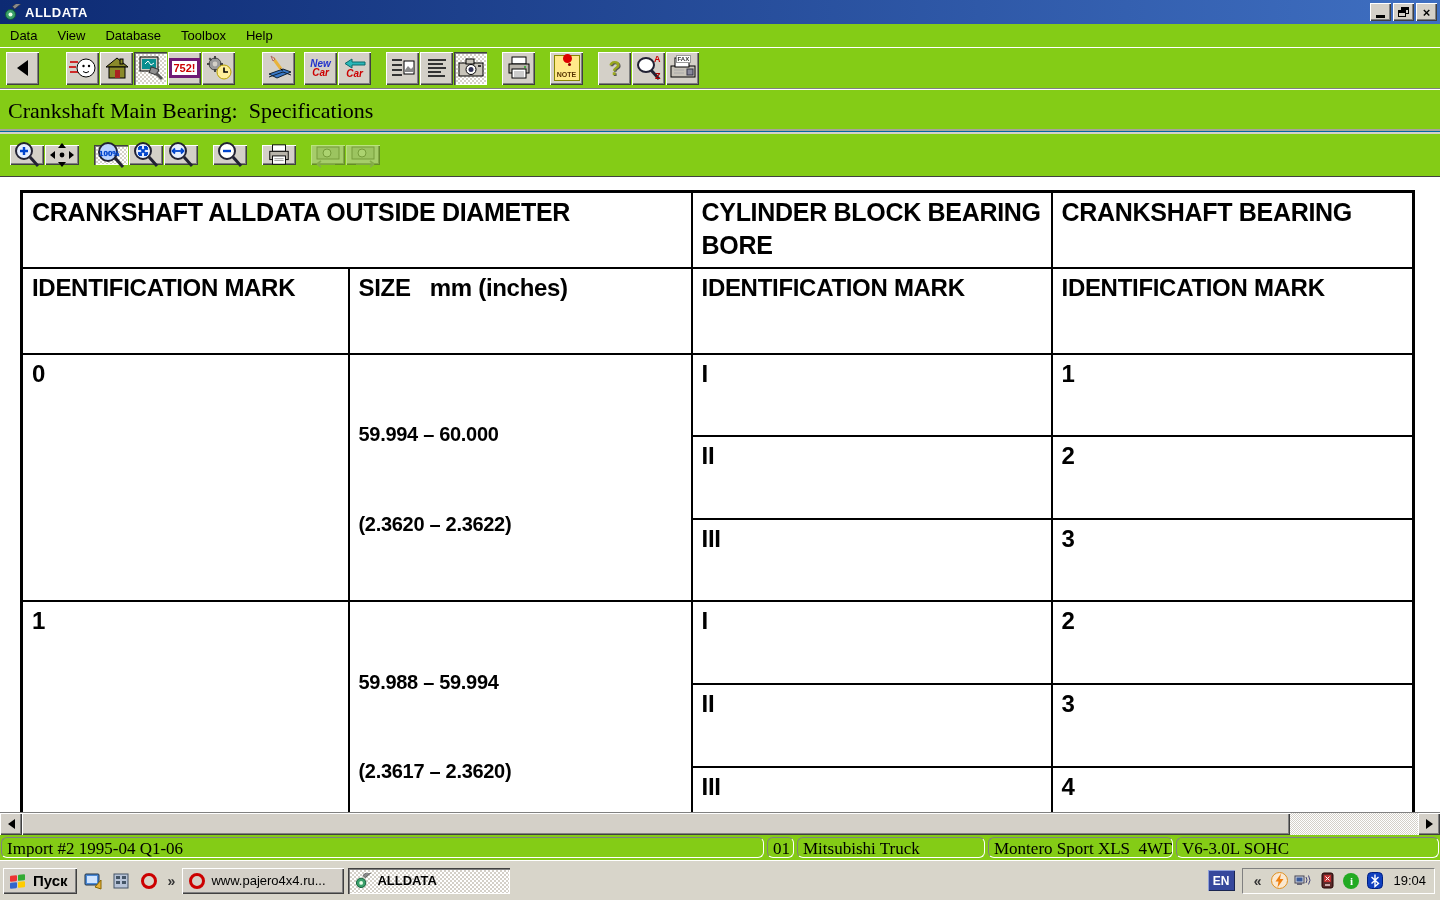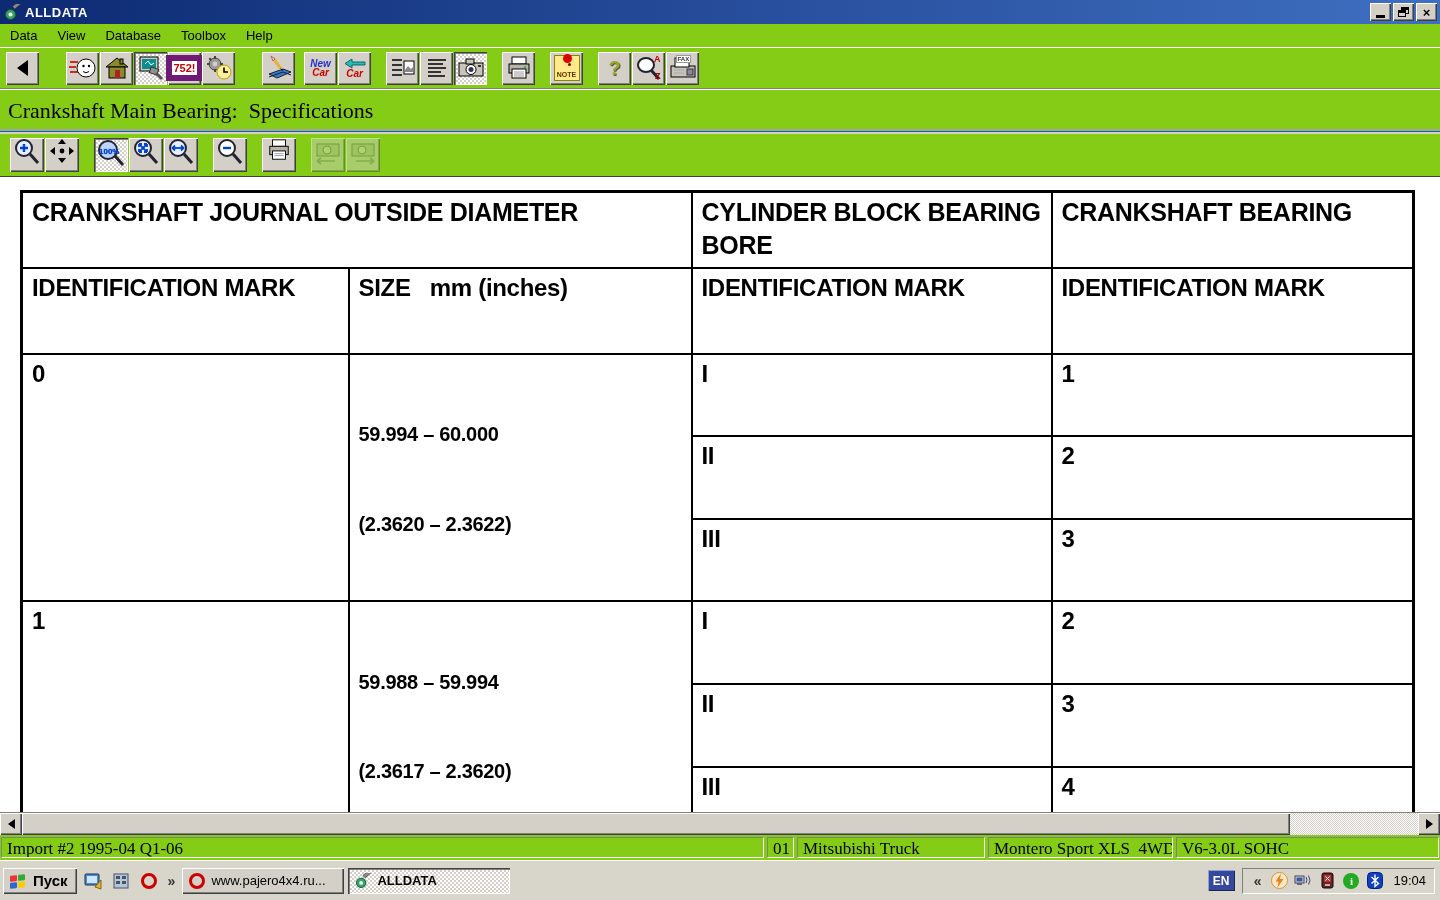--- a/index.html
+++ b/index.html
@@ -42,21 +42,21 @@
     border-top:1px solid #fff; border-bottom:1px solid #808080; flex:0 0 auto; }
   .tb-btn { width:33px; height:33px; display:flex; align-items:center; justify-content:center;
     margin-right:1px; position:relative; flex:0 0 auto; }
   .tb-btn svg { display:block; }
   .gap8{width:8px;flex:0 0 auto} .gap14{width:14px;flex:0 0 auto} .gap26{width:26px;flex:0 0 auto}
   .tri-left { width:0; height:0; border-top:8px solid transparent; border-bottom:8px solid transparent;
     border-right:11px solid #000; }
   .ic-2line { display:flex; flex-direction:column; line-height:9px; font-size:10px; font-weight:bold;
     font-style:italic; text-align:center; }
   .txt-red { color:#c00; } .txt-blue { color:#23c; }
-  .parts-txt { color:#c00; font-weight:bold; font-size:11px; background:#fff; border:6px solid #701a75; padding:0 1px; line-height:14px; }
+  .parts-txt { color:#c00; font-weight:bold; font-size:11px; background:#fff; border:3px solid #701a75; padding:0 1px; line-height:14px; }
   .note-ic { position:relative; width:26px; height:26px; background:#ffe98a; border:1px solid #880;
     display:flex; align-items:flex-end; justify-content:center; }
   .note-ic .pin { position:absolute; top:-2px; left:8px; width:9px; height:9px; background:#d00; border-radius:50%;
     box-shadow:2px 6px 0 -3px #800; }
   .note-txt { font-size:7px; font-weight:bold; color:#530; padding-bottom:2px; letter-spacing:0; }
   .q-glyph { font-size:20px; font-weight:bold; color:#9aa820; text-shadow:1px 1px 0 #555; }
   .az-wrap { position:relative; width:28px; height:28px; }
   .az-a { position:absolute; right:2px; top:0; color:#c00; font-weight:bold; font-size:9px; }
   .az-z { position:absolute; right:2px; bottom:1px; color:#a00; font-weight:bold; font-size:9px; }
   .fax-wrap { position:relative; width:28px; height:28px; }
@@ -65,21 +65,21 @@
 
   
   .docheader { height:43px; display:flex; align-items:center; padding-left:8px;
     font-family:"Liberation Serif",serif; font-size:22px; color:#000;
     border-top:1px solid #fff; border-bottom:1px solid #0369a1;
     box-shadow: inset 0 -2px 0 #a8a49a; white-space:pre; flex:0 0 auto; }
 
   
   .toolbar2 { height:45px; display:flex; align-items:center; padding:4px 10px;
     border-top:2px solid #d4d0c8; border-bottom:1px solid #404040; flex:0 0 auto; }
-  .tb2-btn { width:34px; height:34px; display:flex; justify-content:center; margin-right:1px; position:relative;text-decoration:underline; }
+  .tb2-btn { width:34px; height:20px; display:flex; align-items:center; justify-content:center; margin-right:1px; position:relative;text-decoration:underline; }
   .disabled { opacity:.45; filter:grayscale(1); }
   .mag-100-label { position:absolute; left:3px; top:9px; font-size:8px; font-weight:bold; color:#04c;
     text-shadow:0 0 1px #04c; }
 
   
   .content { flex:1 1 auto; background:#fff; overflow:hidden; border-bottom:1px solid #808080; }
   table.spec { border-collapse:collapse; margin:13px 0 0 20px; width:1392px; table-layout:fixed;
     font-family:"Liberation Sans",sans-serif; color:#000; }
   table.spec th, table.spec td { border:2px solid #000; vertical-align:top; text-align:left;
     font-weight:bold; padding:3px 8px 0 9px; white-space:pre-wrap; letter-spacing:-0.3px; line-height:1.32; }
@@ -98,21 +98,21 @@
     background-size:2px 2px; background-position:0 0,1px 1px; }
   .scr-btn { width:22px; height:22px; display:flex; align-items:center; justify-content:center; flex:0 0 auto; }
   .scr-thumb { width:1268px; height:22px; flex:0 0 auto; }
   .scr-track { flex:1 1 auto; }
   .tri-l { width:0;height:0;border-top:5px solid transparent;border-bottom:5px solid transparent;border-right:7px solid #000; }
   .tri-r { width:0;height:0;border-top:5px solid transparent;border-bottom:5px solid transparent;border-left:7px solid #000; }
 
   
   .statusbar { height:25px; display:flex; gap:3px; padding:2px 1px; align-items:stretch;
     font-family:"Liberation Serif",serif; font-size:17px; flex:0 0 auto; }
-  .seg { padding:1px 5px 0 5px; white-space:pre; overflow:hidden; }
+  .seg { padding:1px 5px 0 5px; white-space:pre; overflow:hidden;border-radius:6px; }
   .seg1{width:763px} .seg2{width:27px} .seg3{width:188px} .seg4{width:185px} .seg5{flex:1}
 
   
   .taskbar { height:40px; border-top:1px solid #fff; display:flex; align-items:center;
     padding:2px 3px; gap:4px; flex:0 0 auto; background:#d8d5ca; }
   .start-btn { height:26px; display:flex; align-items:center; gap:5px; padding:0 9px 0 5px;
     font-weight:bold; font-size:15px; flex:0 0 auto; }
   .ql { width:24px; height:24px; display:flex; align-items:center; justify-content:center; flex:0 0 auto; }
   .chev { font-size:14px; font-weight:bold; color:#333; padding:0 3px; flex:0 0 auto; }
   .task-btn { width:162px; height:26px; display:flex; align-items:center; gap:6px; padding:0 7px;
@@ -419,21 +419,21 @@
   <div class="content">
     <table class="spec">
       <colgroup>
           <col class="c1">
           <col class="c2">
           <col class="c3">
           <col class="c4">
         </colgroup>
       <tbody>
           <tr class="hrow1">
-        <th colspan="2">CRANKSHAFT JOURNAL OUTSIDE DIAMETER</th>
+        <th colspan="2">CRANKSHAFT ALLDATA OUTSIDE DIAMETER</th>
         <th>CYLINDER BLOCK BEARING BORE</th>
         <th>CRANKSHAFT BEARING</th>
       </tr>
       <tr class="hrow2">
         <th>IDENTIFICATION MARK</th>
         <th>SIZE   mm (inches)</th>
         <th>IDENTIFICATION MARK</th>
         <th>IDENTIFICATION MARK</th>
       </tr>
 

